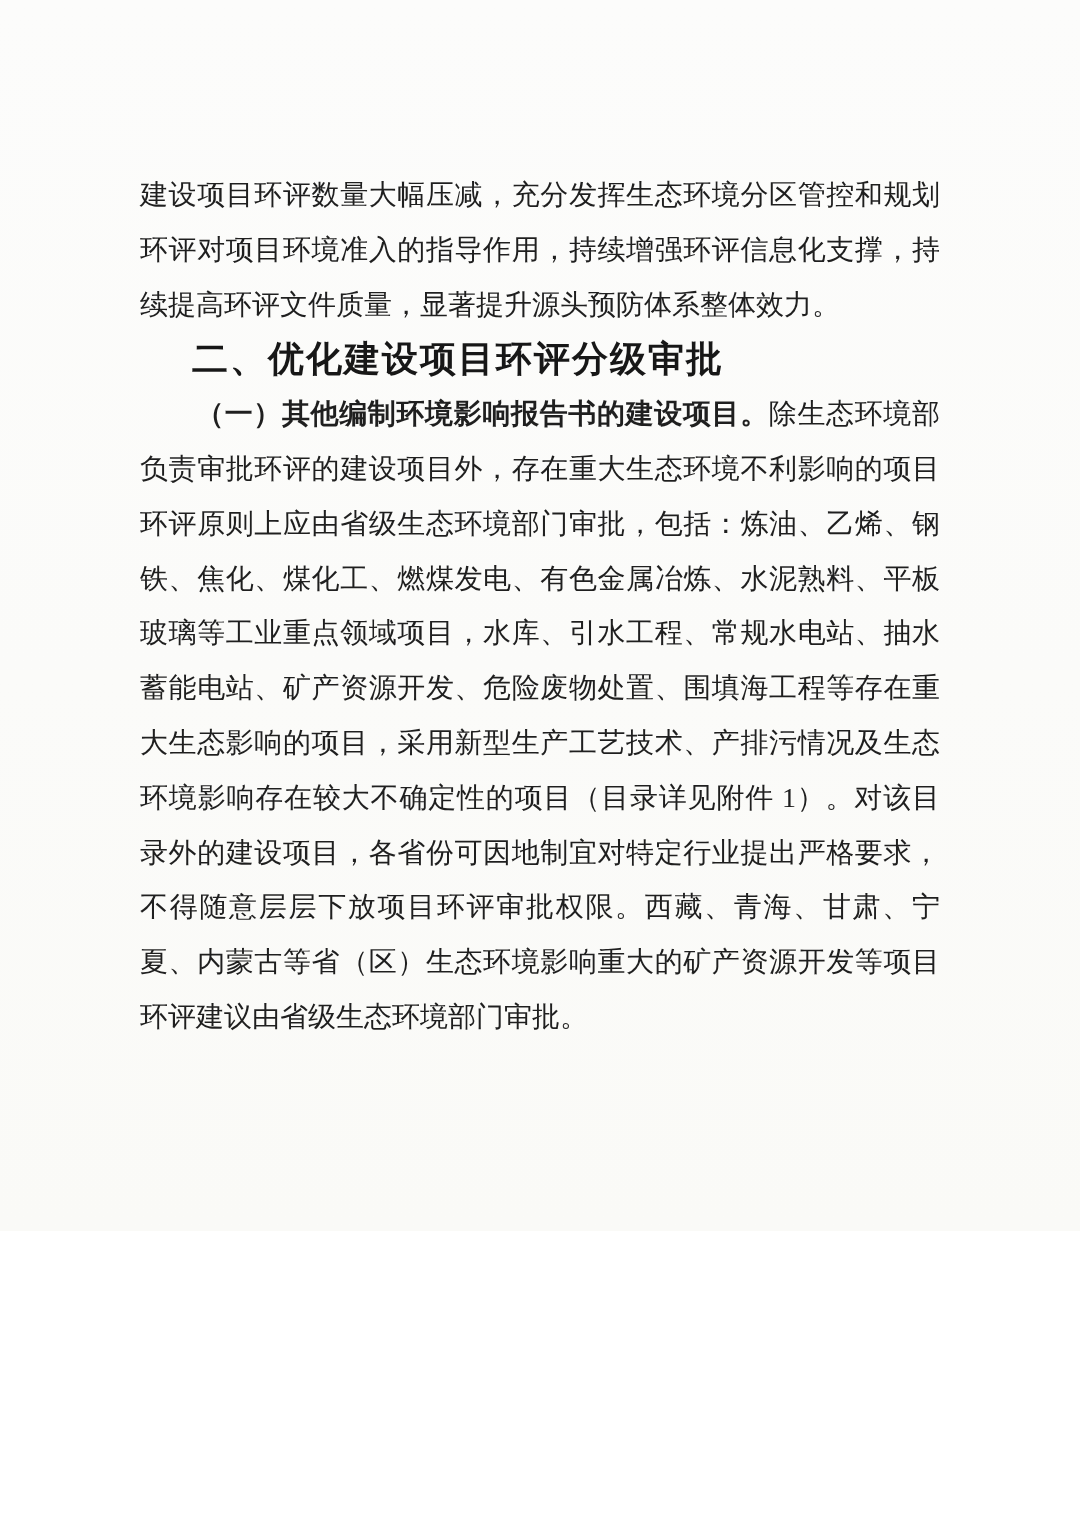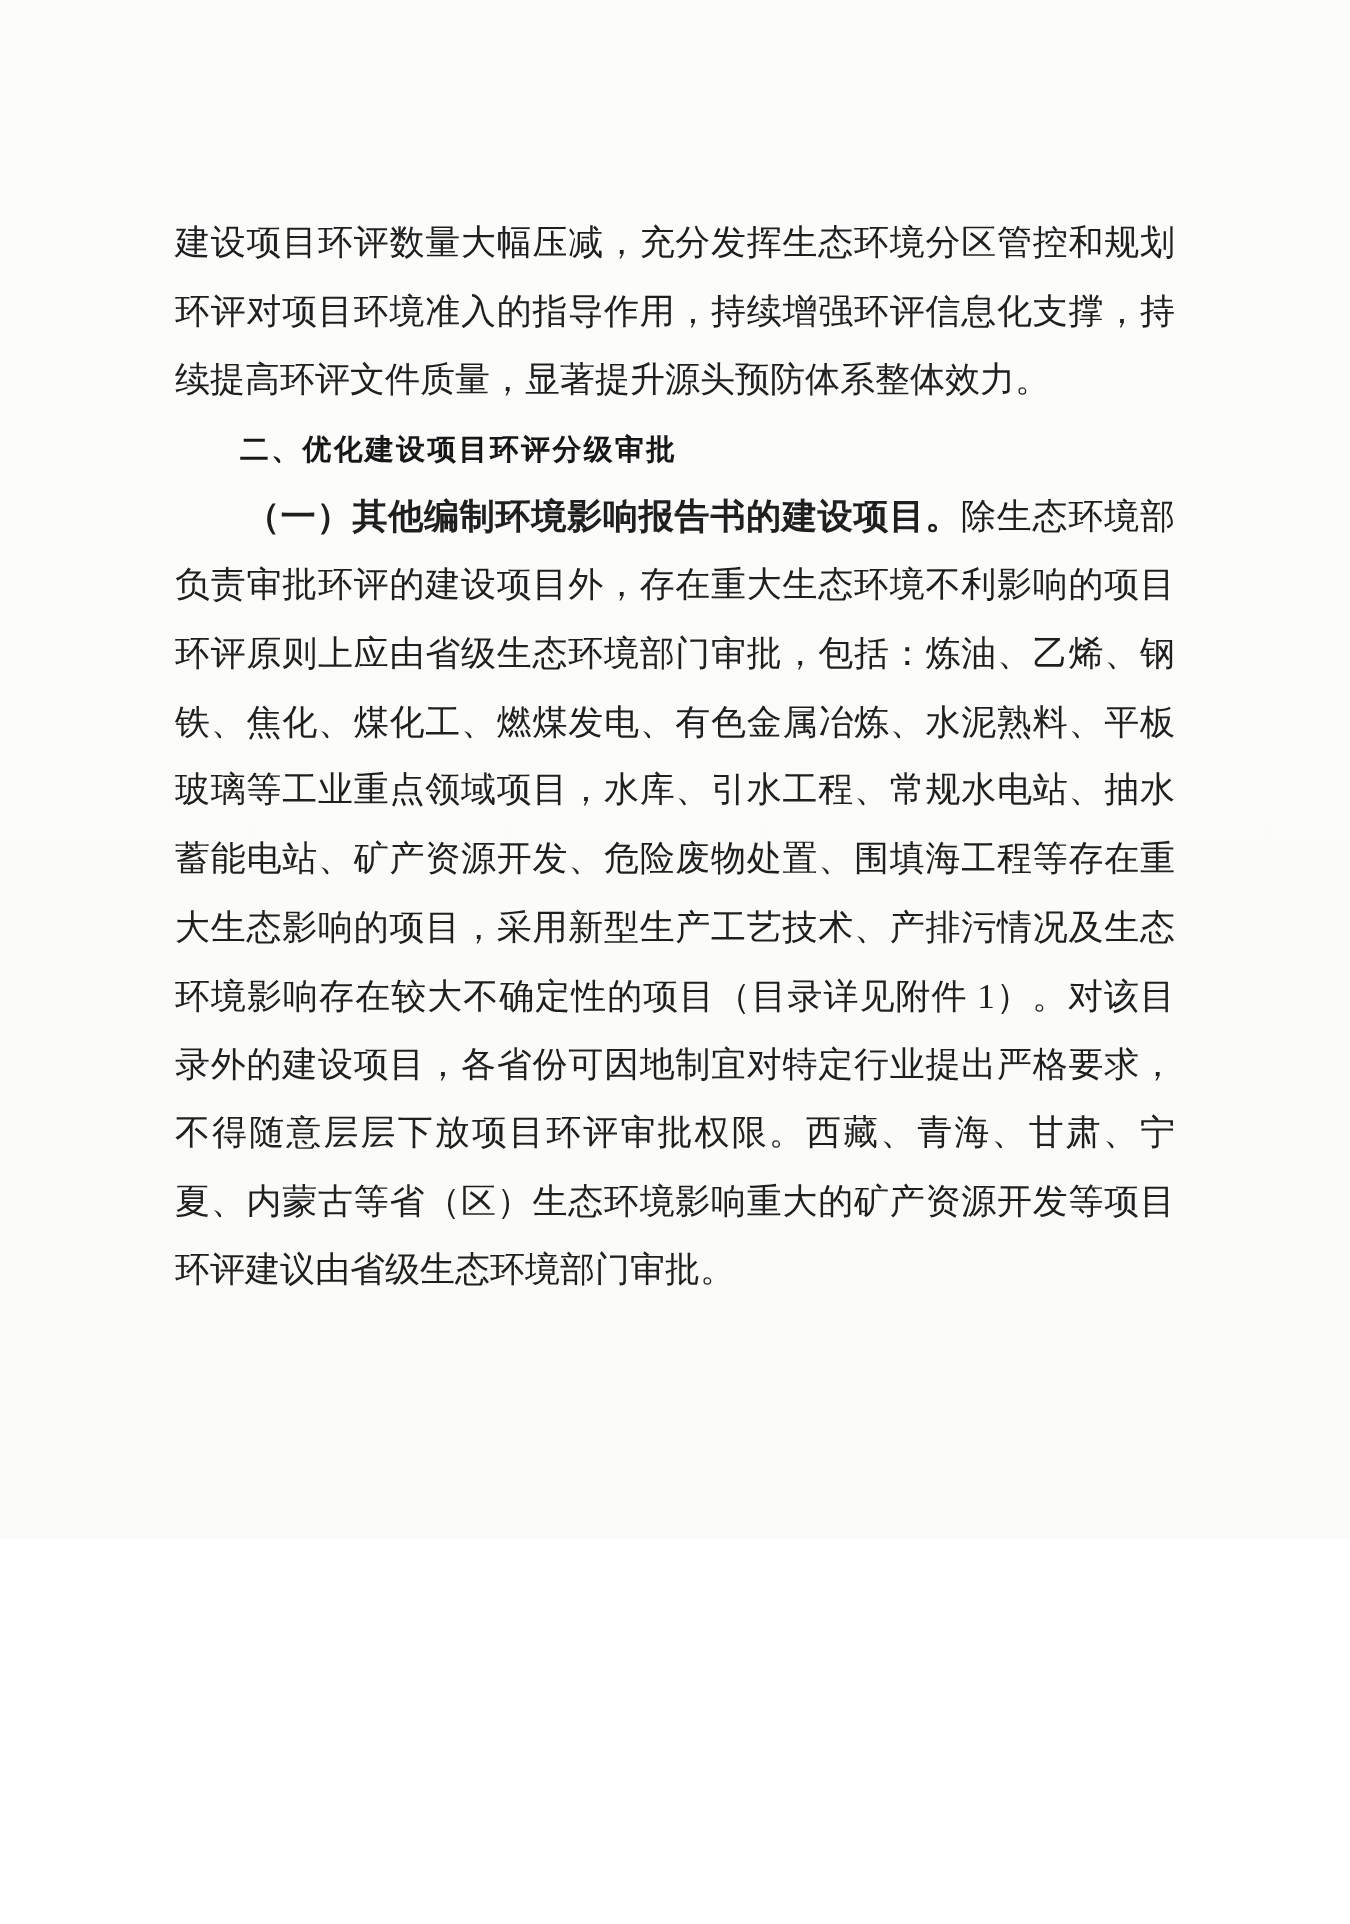--- a/index.html
+++ b/index.html
@@ -27,21 +27,21 @@
     line-height:54.8px;
     text-align:justify;
   }
   .para{margin:0;padding:0;}
   .para.indented{text-indent:56px;}
   .lead{font-weight:700;}
   .heading{
     margin:0;padding:0;
     font-family:"Liberation Sans","DejaVu Sans",sans-serif;
     font-weight:700;
-    font-size:23px;
+    font-size:36px;
     line-height:54.8px;
     letter-spacing:2px;
     text-indent:52px;
     text-align:left;
     color:#171717;
   }
   .page-footer{
     position:absolute;
     left:138px;
     top:1358px;

